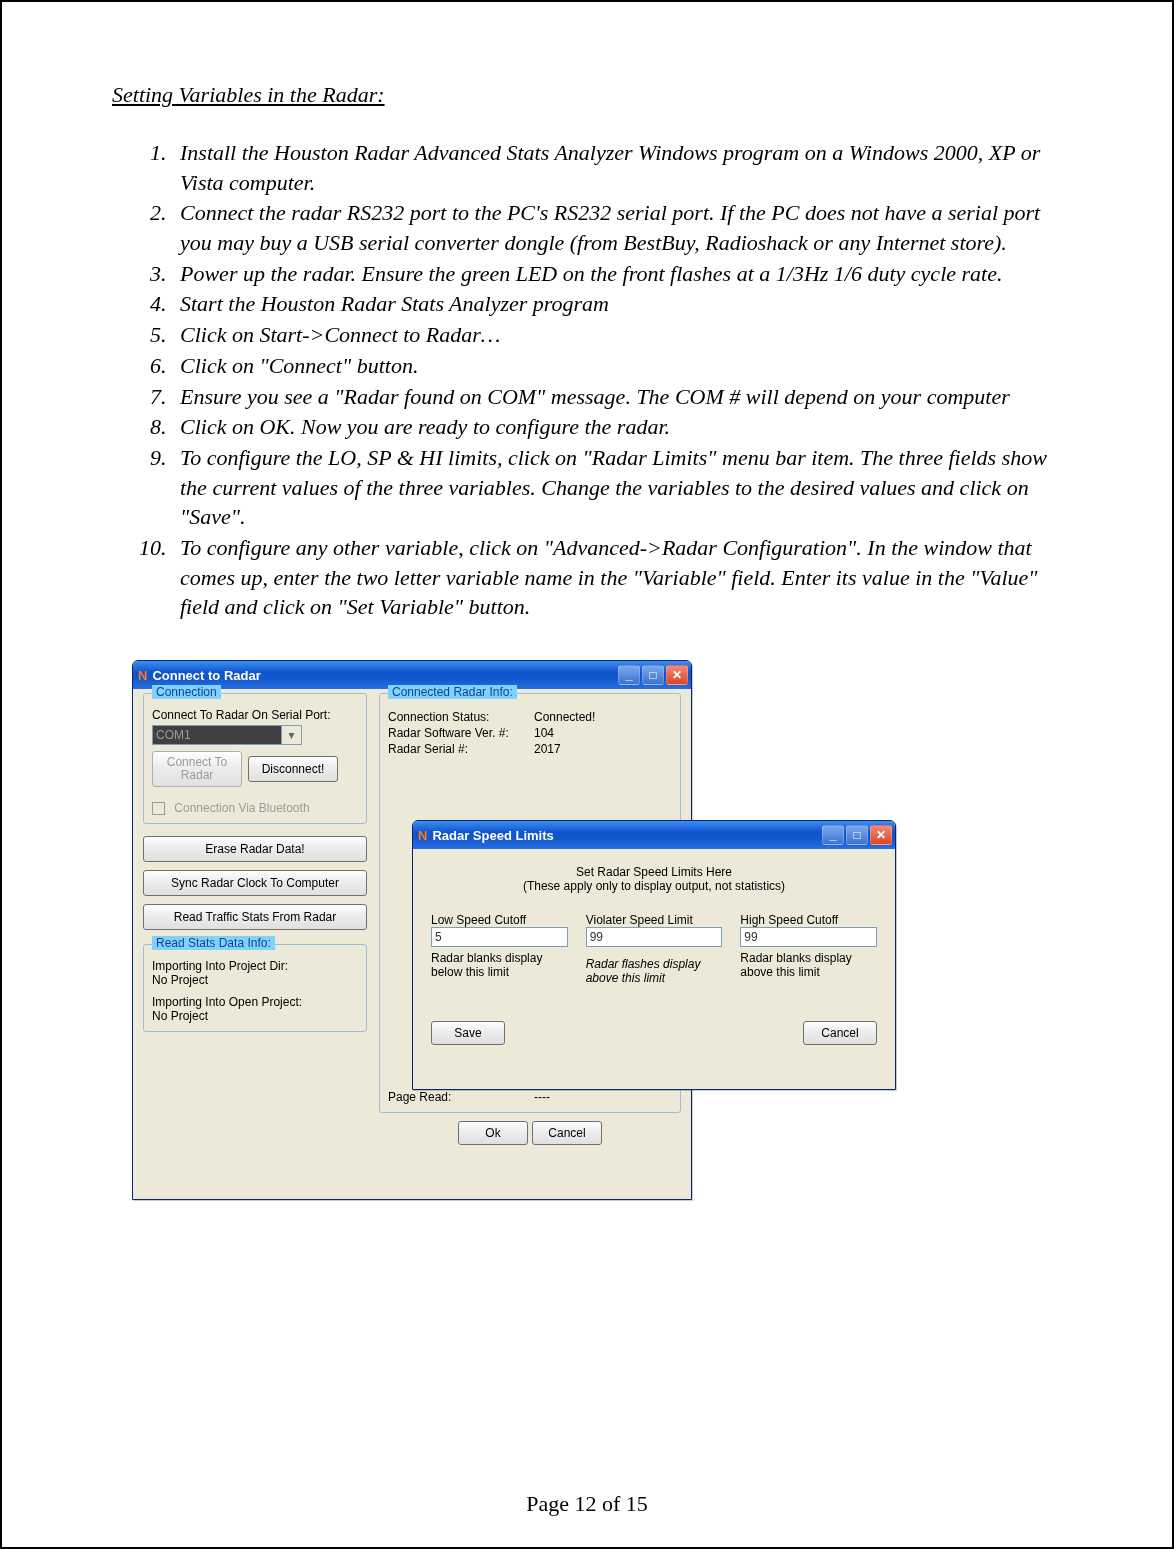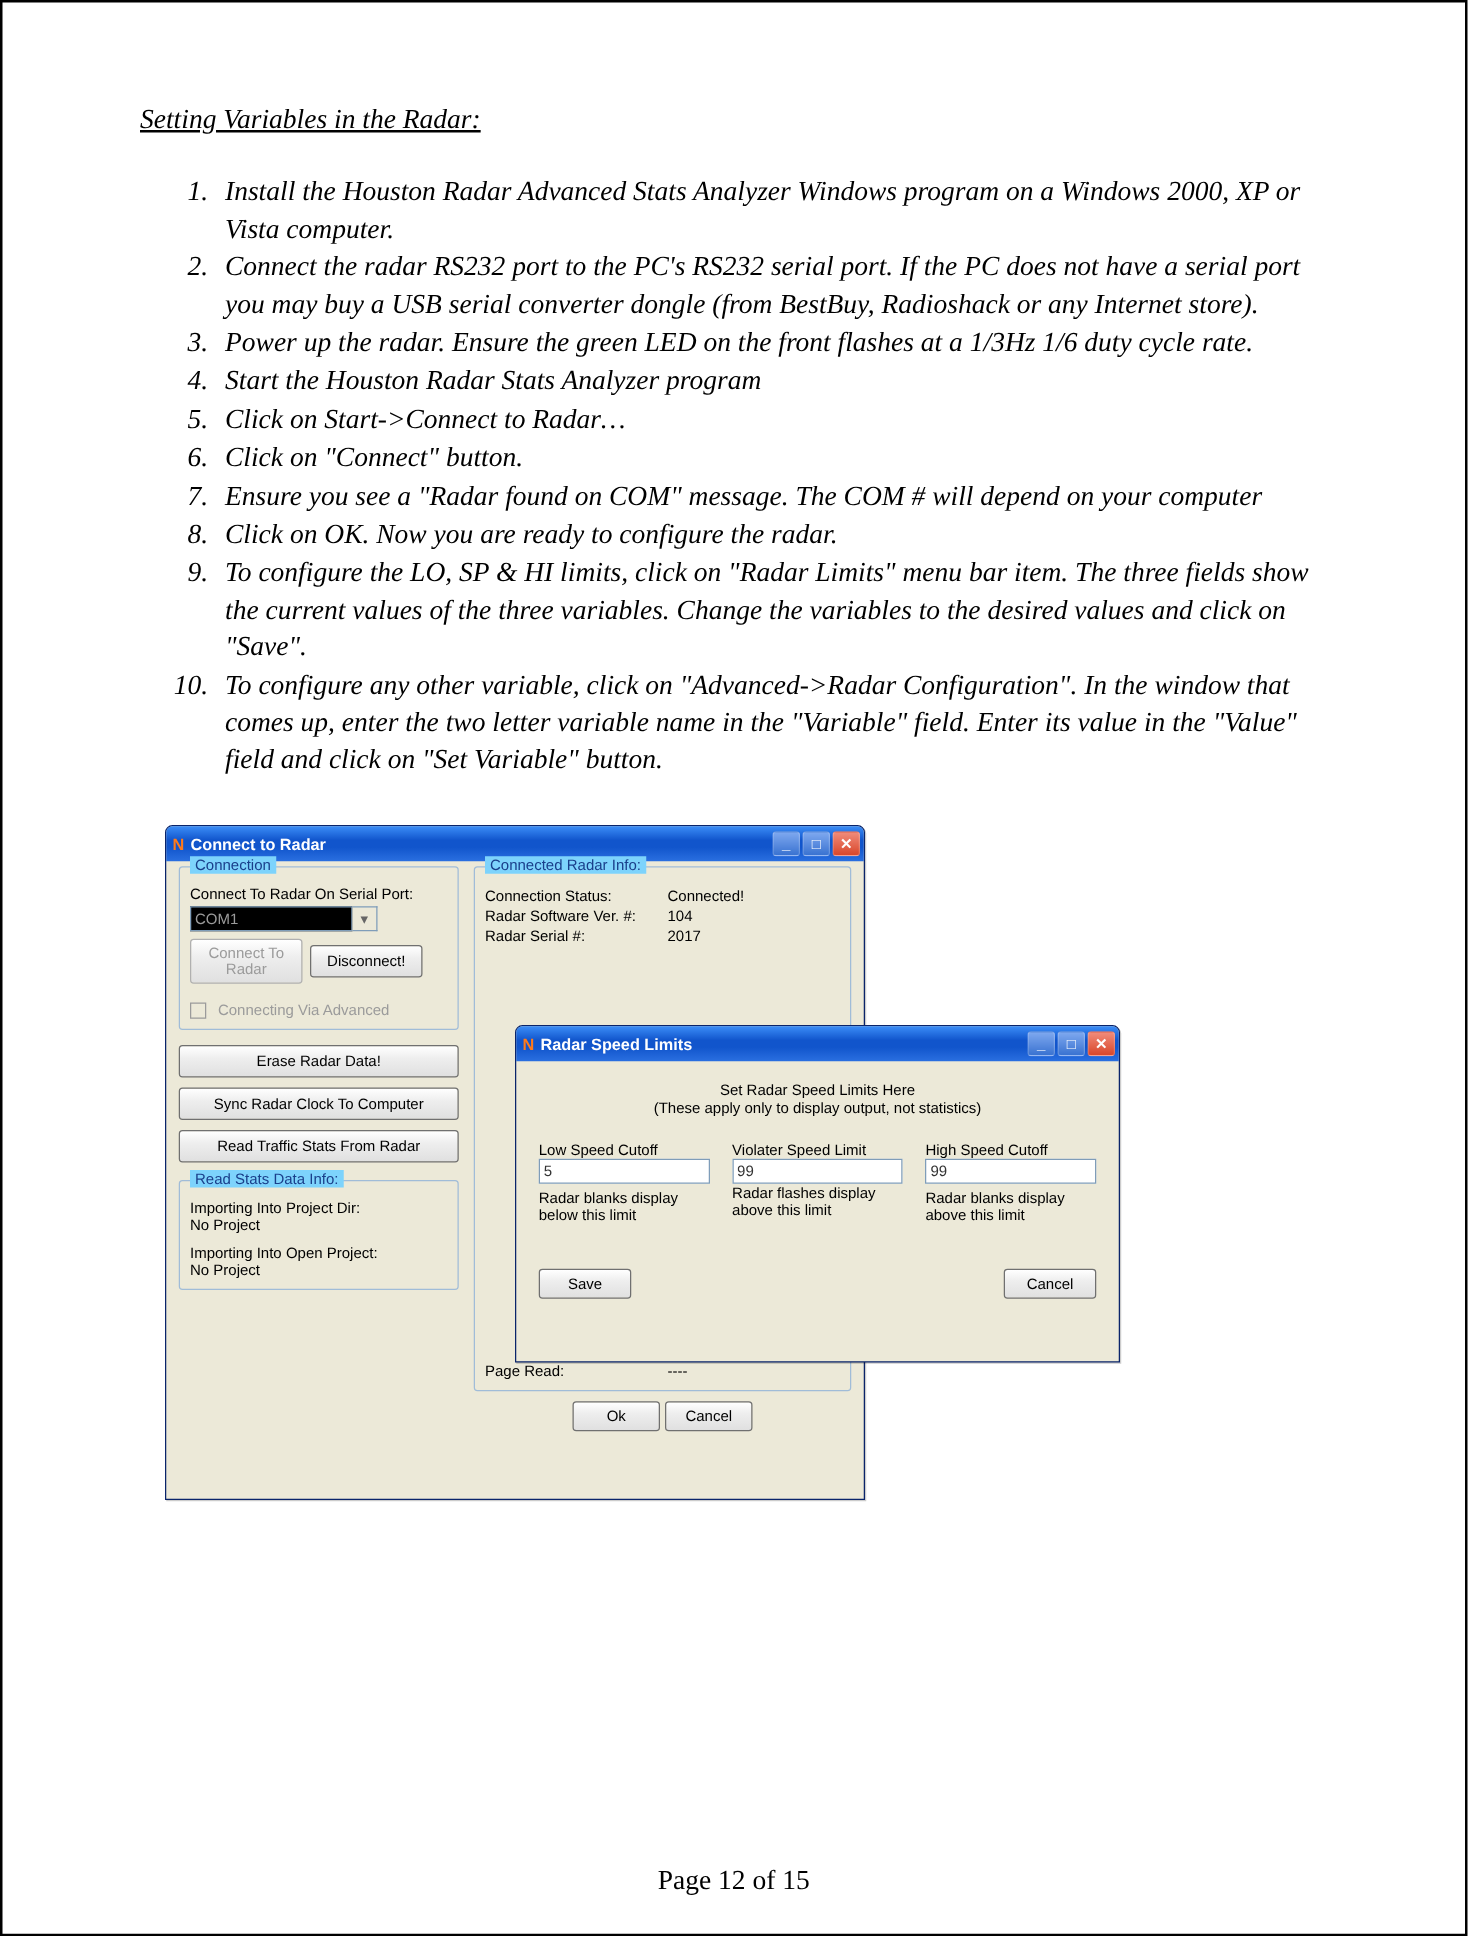--- a/index.html
+++ b/index.html
@@ -92,21 +92,21 @@
     position:absolute; top:-9px; left:8px;
     background:#7dd3fc; padding:0 4px; color:#1a3f8b;
     font-size:12px;
   }
   .lbl { font-size:12px; color:#000; }
   .lbl.disabled { color:#9b9b9b; }
   .xp-input {
     width: 96%; height:20px; border:1px solid #7f9db9;
     padding:1px 3px; font-size:12px; background:#fff; color:#333;
   }
-  .xp-input.disabled { background:#000000; color:#9b9b9b; }
+  .xp-input.disabled { background:#404040; color:#9b9b9b; }
   .xp-button {
     height: 26px; padding: 0 8px; font-size:12px;
     background: linear-gradient(to bottom,#fff,#eee 40%,#e0e0e0);
     border:1px solid #707070; border-radius:3px;
     display:inline-flex; align-items:center; justify-content:center;
   }
   .xp-button.disabled { color:#9b9b9b; border-color:#b0b0b0;}
   .xp-button.wide { width: 100%; margin:4px 0; }
   .row { display:flex; gap:6px; align-items:center; }
   .kv { display:flex; gap:6px; font-size:12px; margin:2px 0;}
@@ -183,21 +183,21 @@
               <div class="small-drop" style="margin:3px 0 6px 0;">
                 <input class="xp-input disabled" style="width: 130px;" readonly="" value="COM1">
                 <div class="arrow">▾</div>
               </div>
               <div class="row">
                 <button class="xp-button disabled" style="width:90px;height:36px;line-height:1.1;text-align:center;">Connect To Radar</button>
                 <button class="xp-button" style="width:90px;">Disconnect!</button>
               </div>
               <div style="margin-top:14px;">
                 <span class="checkbox"></span>
-                <span class="lbl disabled">Connecting Via Advanced</span>
+                <span class="lbl disabled">Connection Via Bluetooth</span>
               </div>
             </div>
 
             <button class="xp-button wide">Erase Radar Data!</button>
             <button class="xp-button wide">Sync Radar Clock To Computer</button>
             <button class="xp-button wide">Read Traffic Stats From Radar</button>
 
             <div class="groupbox" style="margin-top:10px;">
               <div class="legend bluet">Read Stats Data Info:</div>
               <div class="lbl">Importing Into Project Dir:</div>
@@ -254,21 +254,21 @@
         <div>(These apply only to display output, not statistics)</div>
         <div class="limits-cols">
           <div class="limits-col">
             <div>Low Speed Cutoff</div>
             <input class="xp-input" value="5" style="">
             <div style="margin-top:4px;">Radar blanks display below this limit</div>
           </div>
           <div class="limits-col">
             <div>Violater Speed Limit</div>
             <input class="xp-input" value="99" style="">
-            <div style="margin-top:0;">Radar flashes display above this limit</div>
+            <div style="margin-top:10px;font-style:italic;">Radar flashes display above this limit</div>
           </div>
           <div class="limits-col">
             <div>High Speed Cutoff</div>
             <input class="xp-input" value="99" style="">
             <div style="margin-top:4px;">Radar blanks display above this limit</div>
           </div>
         </div>
         <div class="limits-btns">
           <button class="xp-button">Save</button>
           <button class="xp-button">Cancel</button>

